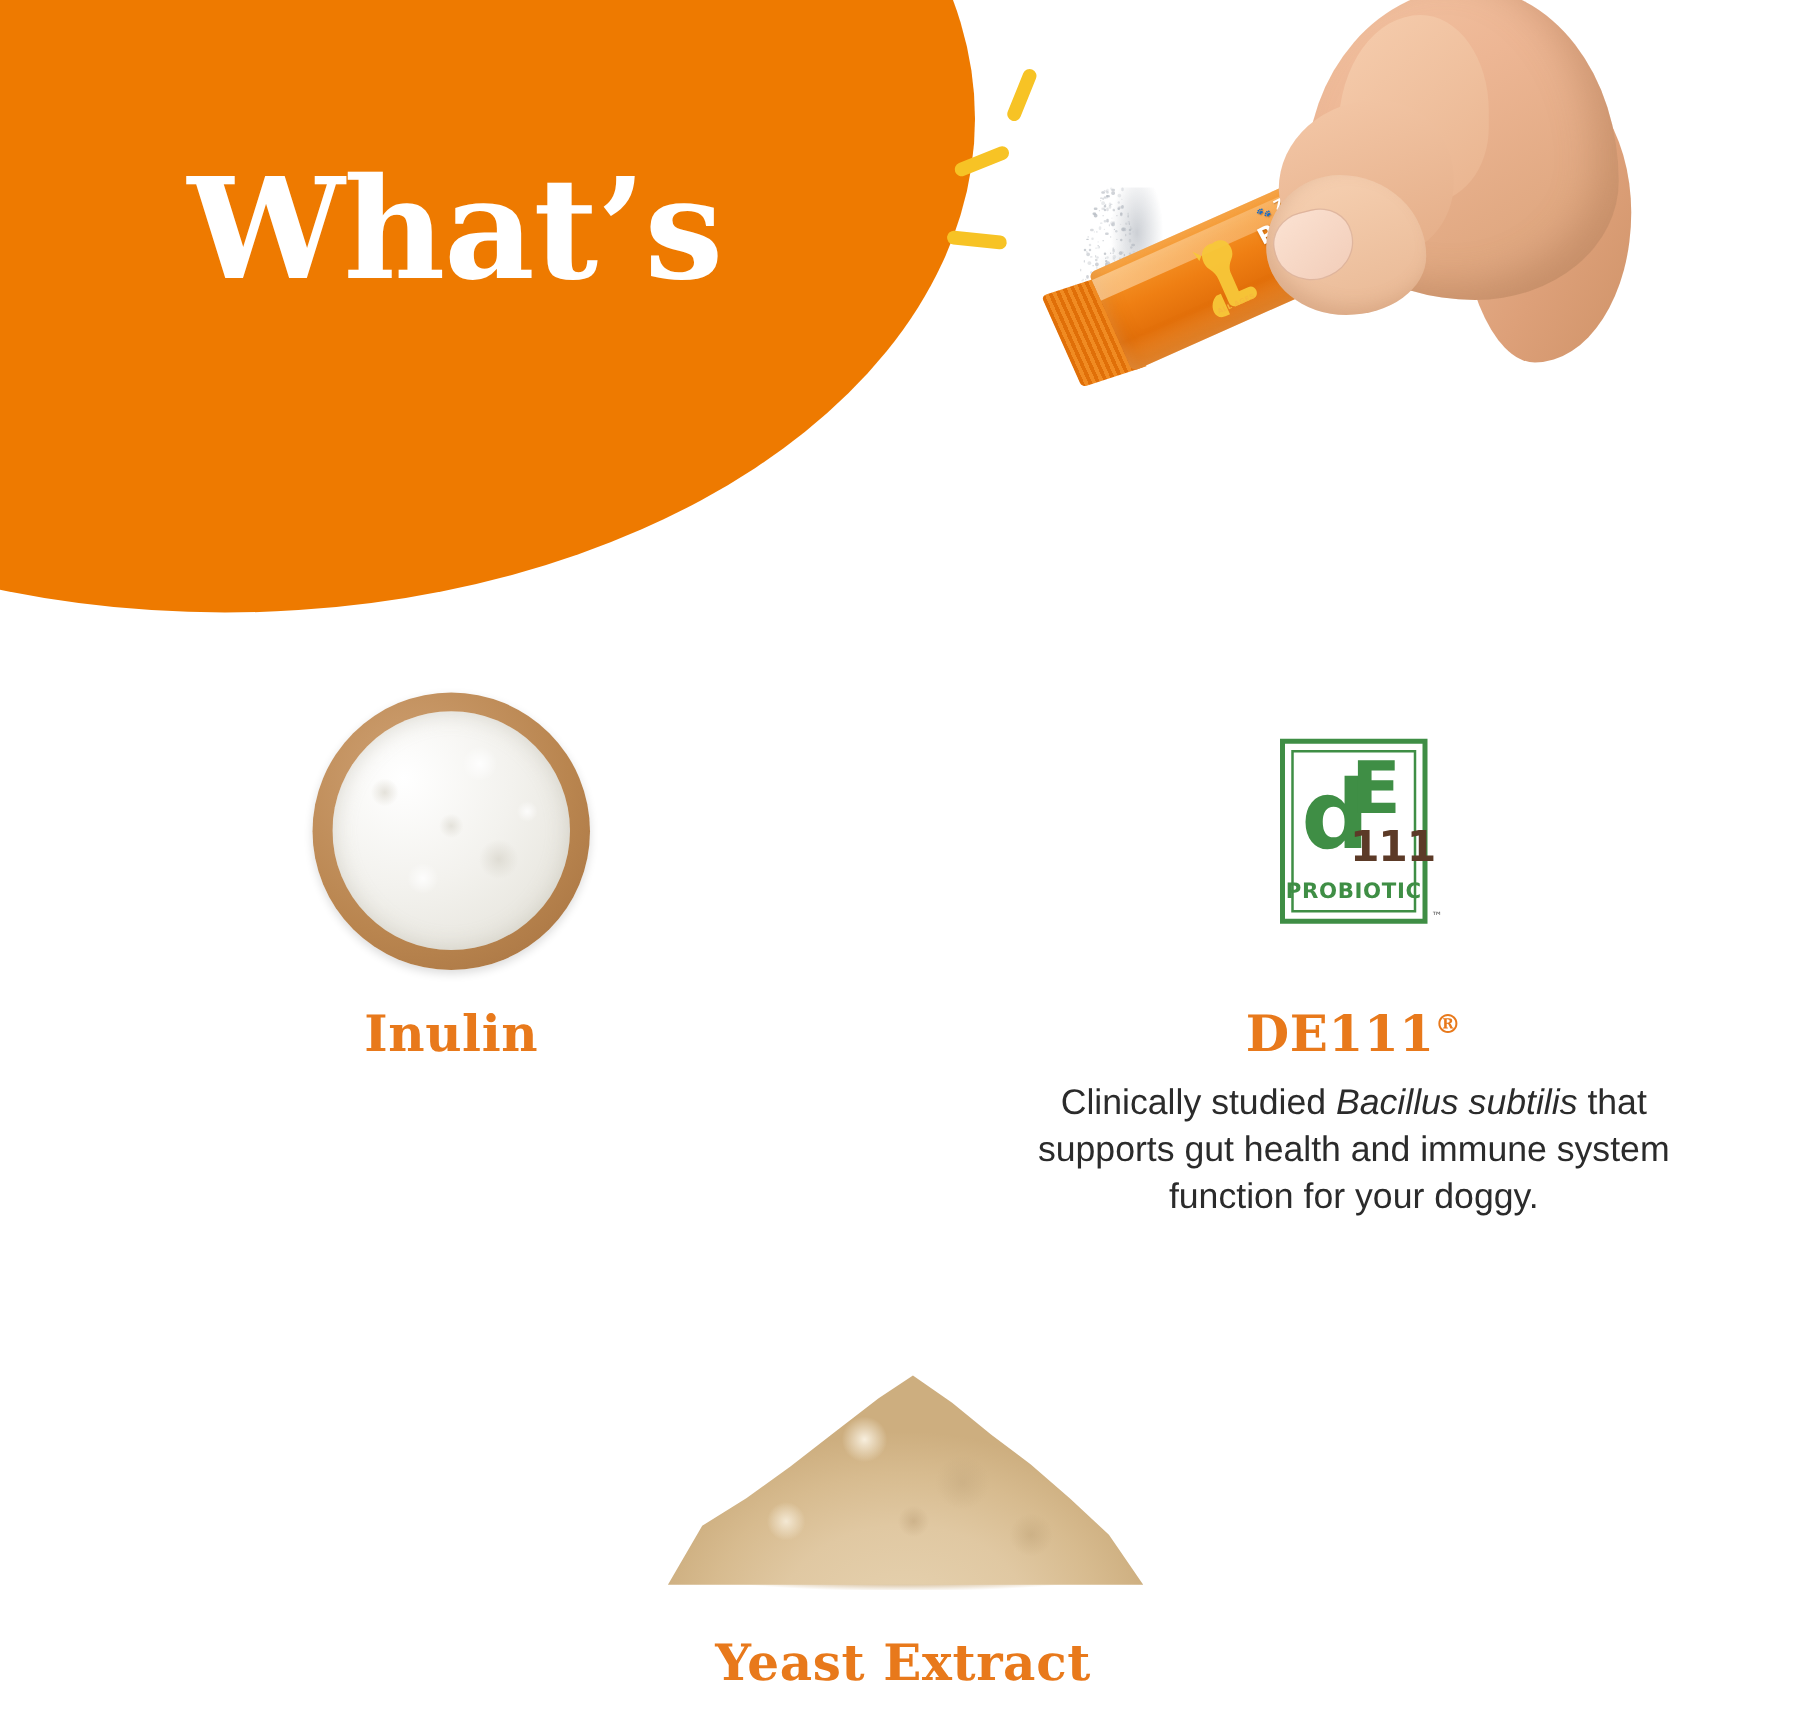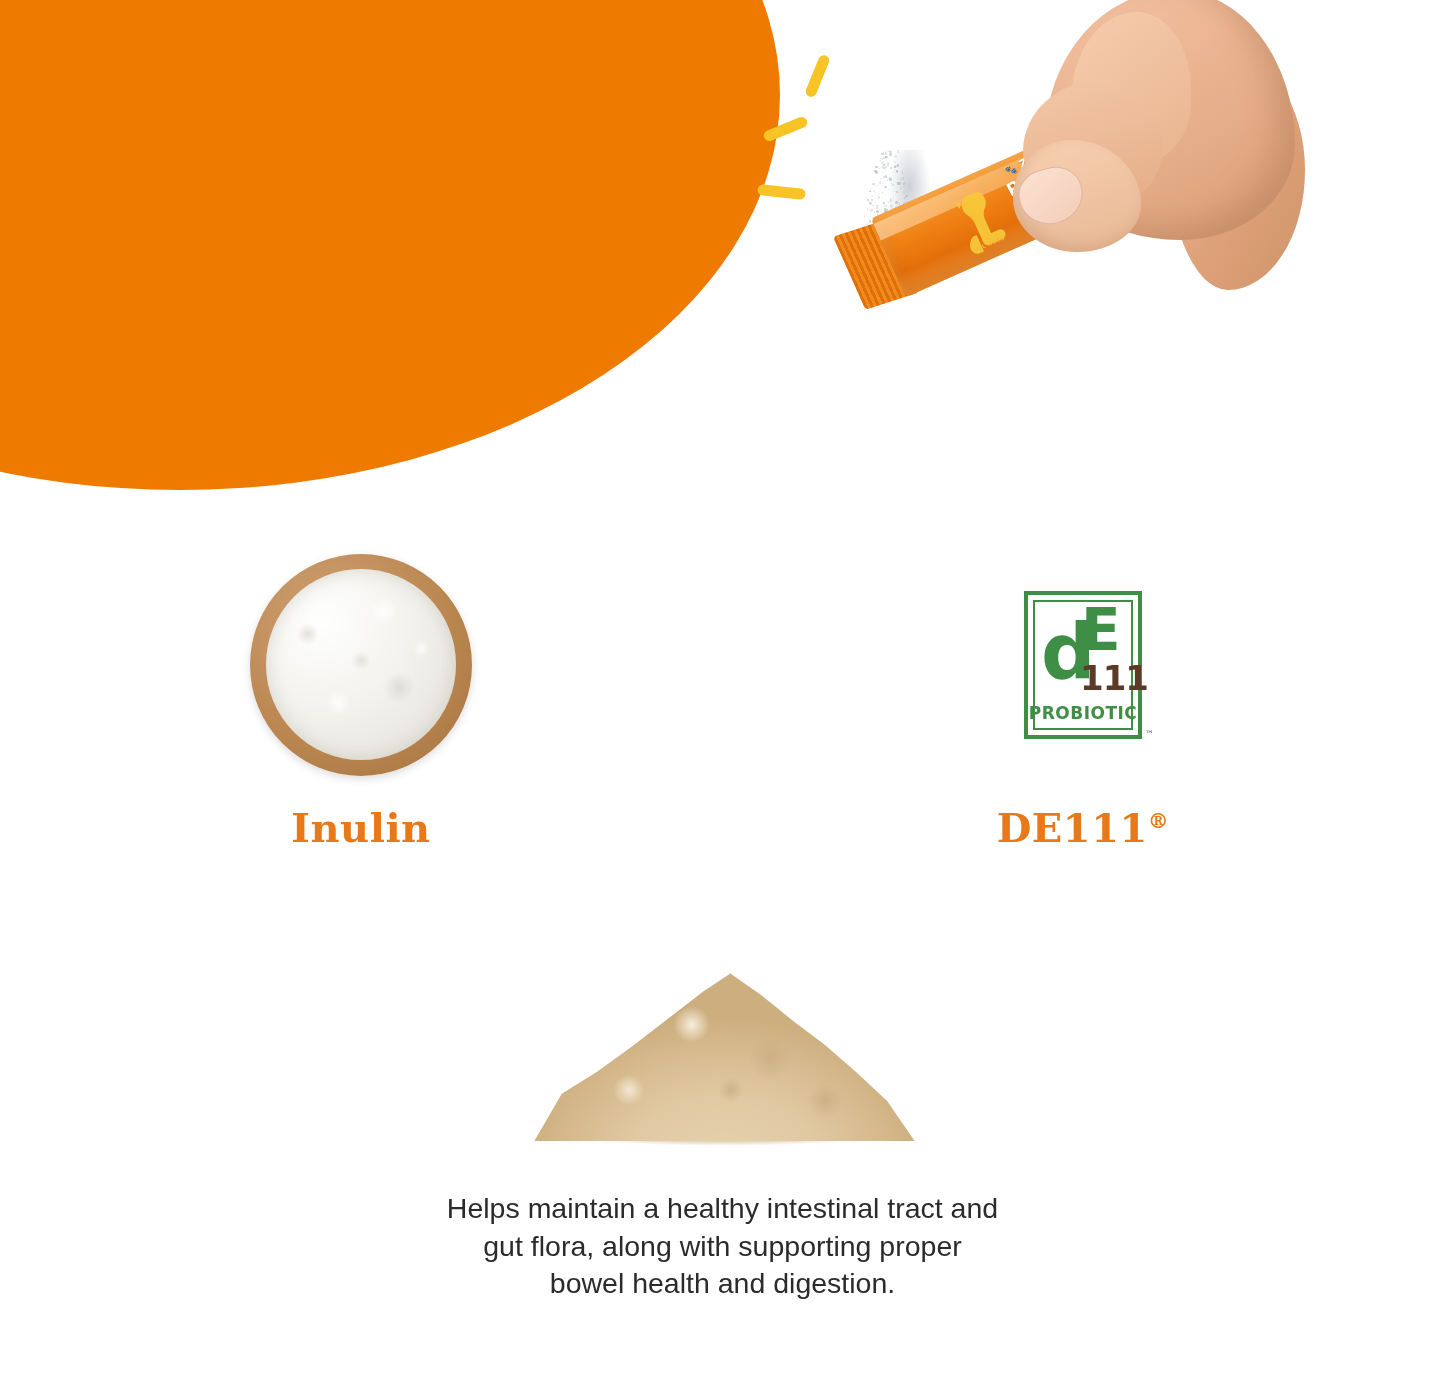--- a/index.html
+++ b/index.html
@@ -289,20 +289,21 @@
   .cell.de111 .ing-copy { width:540px; }
 </style>
 </head>
 <body>
 
 <div class="hero">
 
   <div class="blob"></div>
 
   <h1 class="hero-title">
+    <span class="l1">What’s</span>
   </h1>
 
   <div class="packet-scene">
 
     <div class="spark s1"></div>
     <div class="spark s2"></div>
     <div class="spark s3"></div>
 
     <div class="powder-stream">
       <div class="powder-grains" id="grains">
@@ -609,30 +610,34 @@
           <div class="logo-d">d</div>
           <div class="logo-E">E</div>
           <div class="logo-111">111</div>
           <div class="logo-probiotic">PROBIOTIC</div>
           <div class="logo-tm">™</div>
         </div>
       </div>
       <div class="ing-title">
         <span>DE111</span><span class="reg">®</span>
       </div>
+      <div class="ing-copy">
+        <span>Clinically studied </span><em>Bacillus subtilis</em><span> that supports gut health and immune system function for your doggy.</span>
+      </div>
     </div>
 
   </div>
 
   <div class="row">
 
     <div class="cell full yeast">
       <div class="visual">
         <div class="pile">
           <div class="pile-base"></div>
           <div class="pile-mound"></div>
         </div>
       </div>
+      <div class="ing-title">Yeast Extract</div>
       <div class="ing-copy">Helps maintain a healthy intestinal tract and gut flora, along with supporting proper bowel health and digestion.</div>
     </div>
 
   </div>
 </div>
 
 </body></html>

